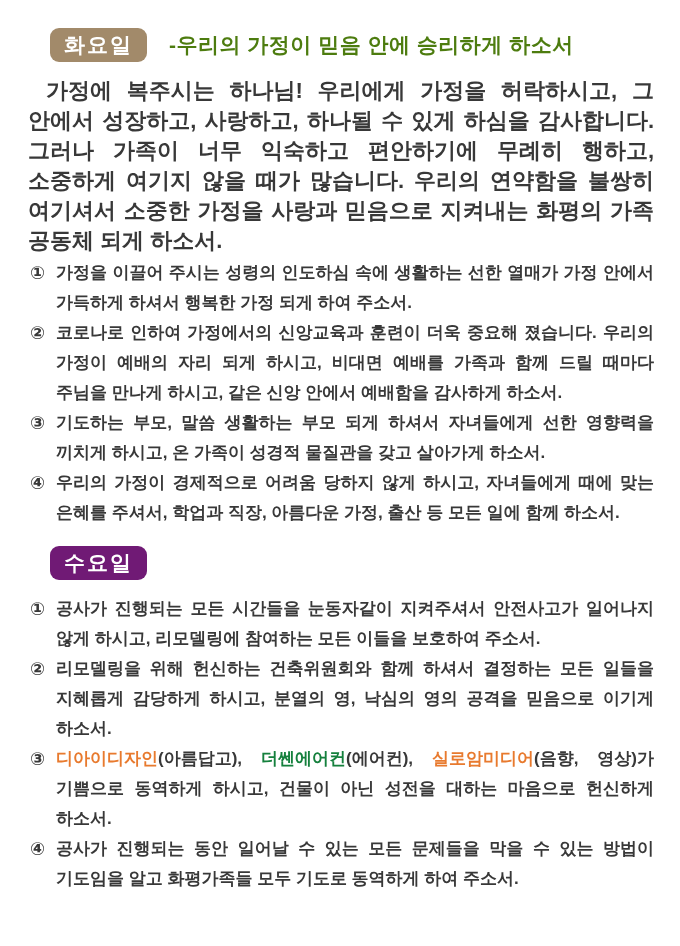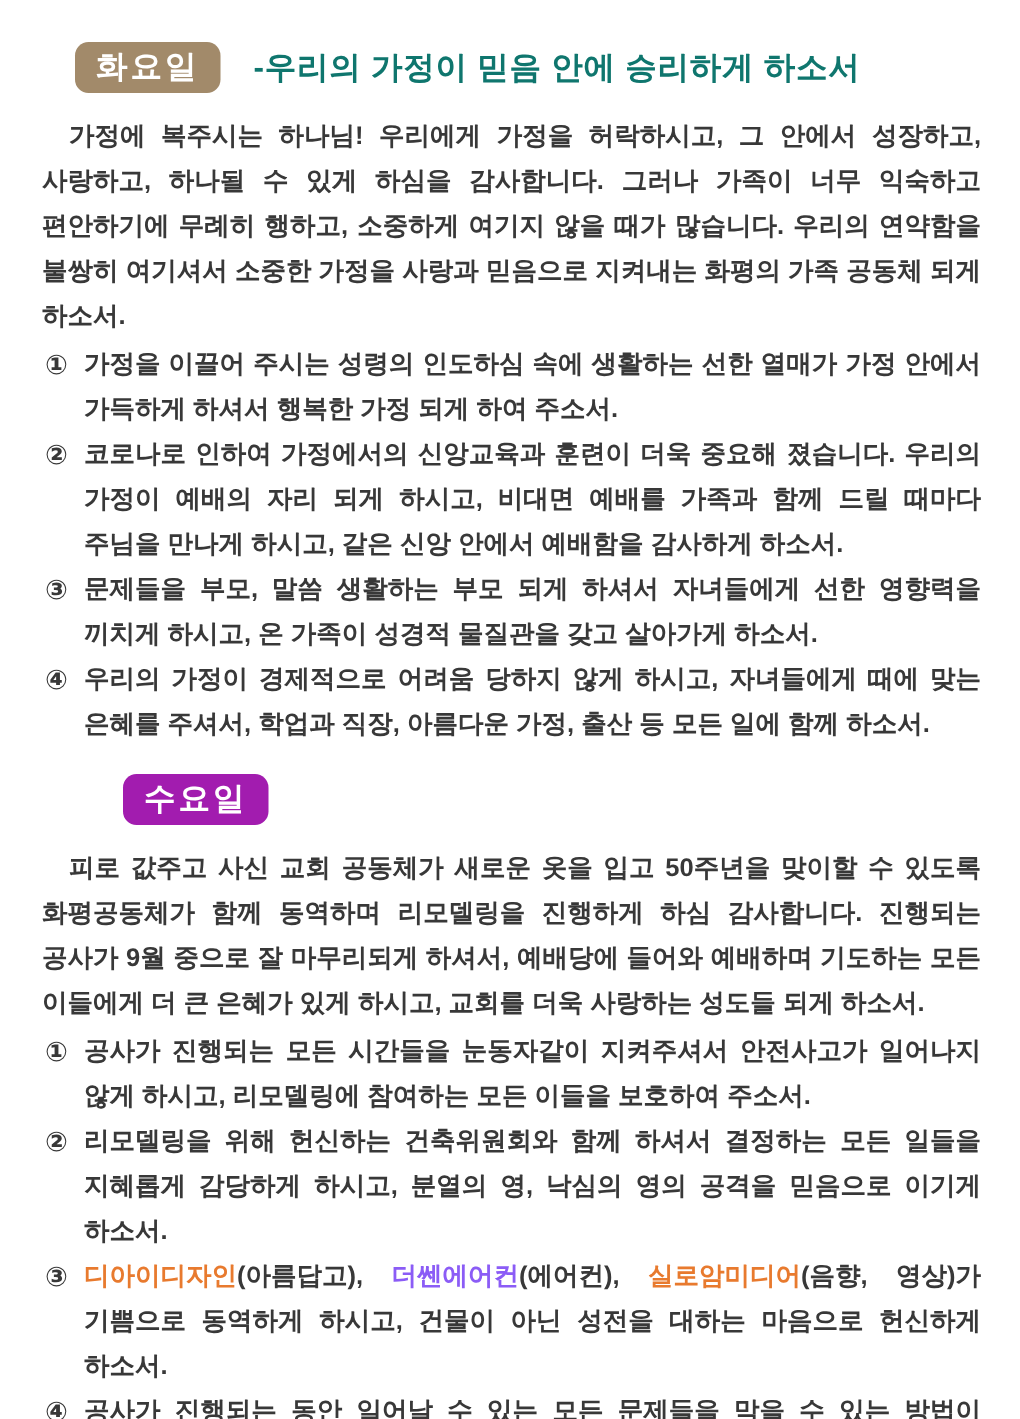--- a/index.html
+++ b/index.html
@@ -33,21 +33,21 @@
     padding: 5px 14px 6px 14px;
     border-radius: 9px;
     line-height: 1.1;
   }
   .section-title {
     font-size: 21px;
     font-weight: bold;
     letter-spacing: 0.5px;
   }
   .intro {
-    font-size: 17px;
+    font-size: 22px;
     font-weight: 600;
     line-height: 30px;
     text-align: justify;
     text-indent: 18px;
     margin: 0 0 2px 0;
     word-break: keep-all;
   }
   .items { margin-top: 2px; }
   .item {
     display: flex;
@@ -68,60 +68,59 @@
   }
 </style>
 </head>
 <body>
 
 <div class="page">
 
   <div class="section">
     <div class="section-header">
       <span class="badge" style="background: rgb(162, 138, 106);">화요일</span>
-      <span class="section-title" style="color: #0f766e;">-우리의 가정이 믿음 안에 승리하게 하소서</span>
+      <span class="section-title" style="color: #4d7c0f;">-우리의 가정이 믿음 안에 승리하게 하소서</span>
     </div>
     <p class="intro">가정에 복주시는 하나님! 우리에게 가정을 허락하시고, 그 안에서 성장하고, 사랑하고, 하나될 수 있게 하심을 감사합니다. 그러나 가족이 너무 익숙하고 편안하기에 무례히 행하고, 소중하게 여기지 않을 때가 많습니다. 우리의 연약함을 불쌍히 여기셔서 소중한 가정을 사랑과 믿음으로 지켜내는 화평의 가족 공동체 되게 하소서.</p>
     <div class="items">
         <div class="item">
           <span class="num">①</span>
           <span class="item-text"><span>가정을 이끌어 주시는 성령의 인도하심 속에 생활하는 선한 열매가 가정 안에서 가득하게 하셔서 행복한 가정 되게 하여 주소서.</span></span>
         </div>
         <div class="item">
           <span class="num">②</span>
           <span class="item-text"><span>코로나로 인하여 가정에서의 신앙교육과 훈련이 더욱 중요해 졌습니다. 우리의 가정이 예배의 자리 되게 하시고, 비대면 예배를 가족과 함께 드릴 때마다 주님을 만나게 하시고, 같은 신앙 안에서 예배함을 감사하게 하소서.</span></span>
         </div>
         <div class="item">
           <span class="num">③</span>
-          <span class="item-text"><span>문제들을 부모, 말씀 생활하는 부모 되게 하셔서 자녀들에게 선한 영향력을 끼치게 하시고, 온 가족이 성경적 물질관을 갖고 살아가게 하소서.</span></span>
+          <span class="item-text"><span>기도하는 부모, 말씀 생활하는 부모 되게 하셔서 자녀들에게 선한 영향력을 끼치게 하시고, 온 가족이 성경적 물질관을 갖고 살아가게 하소서.</span></span>
         </div>
         <div class="item">
           <span class="num">④</span>
           <span class="item-text"><span>우리의 가정이 경제적으로 어려움 당하지 않게 하시고, 자녀들에게 때에 맞는 은혜를 주셔서, 학업과 직장, 아름다운 가정, 출산 등 모든 일에 함께 하소서.</span></span>
         </div>
       </div>
   </div>
 
   <div class="section">
     <div class="section-header">
-      <span class="badge" style="background: #a21caf; margin-left: 32px;">수요일</span>
+      <span class="badge" style="background: #701a75;">수요일</span>
     </div>
-    <p class="intro">피로 값주고 사신 교회 공동체가 새로운 옷을 입고 50주년을 맞이할 수 있도록 화평공동체가 함께 동역하며 리모델링을 진행하게 하심 감사합니다. 진행되는 공사가 9월 중으로 잘 마무리되게 하셔서, 예배당에 들어와 예배하며 기도하는 모든 이들에게 더 큰 은혜가 있게 하시고, 교회를 더욱 사랑하는 성도들 되게 하소서.</p>
     <div class="items">
         <div class="item">
           <span class="num">①</span>
           <span class="item-text"><span>공사가 진행되는 모든 시간들을 눈동자같이 지켜주셔서 안전사고가 일어나지 않게 하시고, 리모델링에 참여하는 모든 이들을 보호하여 주소서.</span></span>
         </div>
         <div class="item">
           <span class="num">②</span>
           <span class="item-text"><span>리모델링을 위해 헌신하는 건축위원회와 함께 하셔서 결정하는 모든 일들을 지혜롭게 감당하게 하시고, 분열의 영, 낙심의 영의 공격을 믿음으로 이기게 하소서.</span></span>
         </div>
         <div class="item">
           <span class="num">③</span>
-          <span class="item-text"><span style="color: rgb(232, 122, 46); margin-top: 20px;">디아이디자인</span><span>(아름답고), </span><span style="color: #8b5cf6;">더쎈에어컨</span><span>(에어컨), </span><span style="color: rgb(232, 122, 46); margin-top: 36px;">실로암미디어</span><span>(음향, 영상)가 기쁨으로 동역하게 하시고, 건물이 아닌 성전을 대하는 마음으로 헌신하게 하소서.</span></span>
+          <span class="item-text"><span style="color: rgb(232, 122, 46); margin-top: 20px;">디아이디자인</span><span>(아름답고), </span><span style="color: #15803d;">더쎈에어컨</span><span>(에어컨), </span><span style="color: rgb(232, 122, 46); margin-top: 36px;">실로암미디어</span><span>(음향, 영상)가 기쁨으로 동역하게 하시고, 건물이 아닌 성전을 대하는 마음으로 헌신하게 하소서.</span></span>
         </div>
         <div class="item">
           <span class="num">④</span>
           <span class="item-text"><span>공사가 진행되는 동안 일어날 수 있는 모든 문제들을 막을 수 있는 방법이 기도임을 알고 화평가족들 모두 기도로 동역하게 하여 주소서.</span></span>
         </div>
       </div>
   </div>
 
 </div>
 

